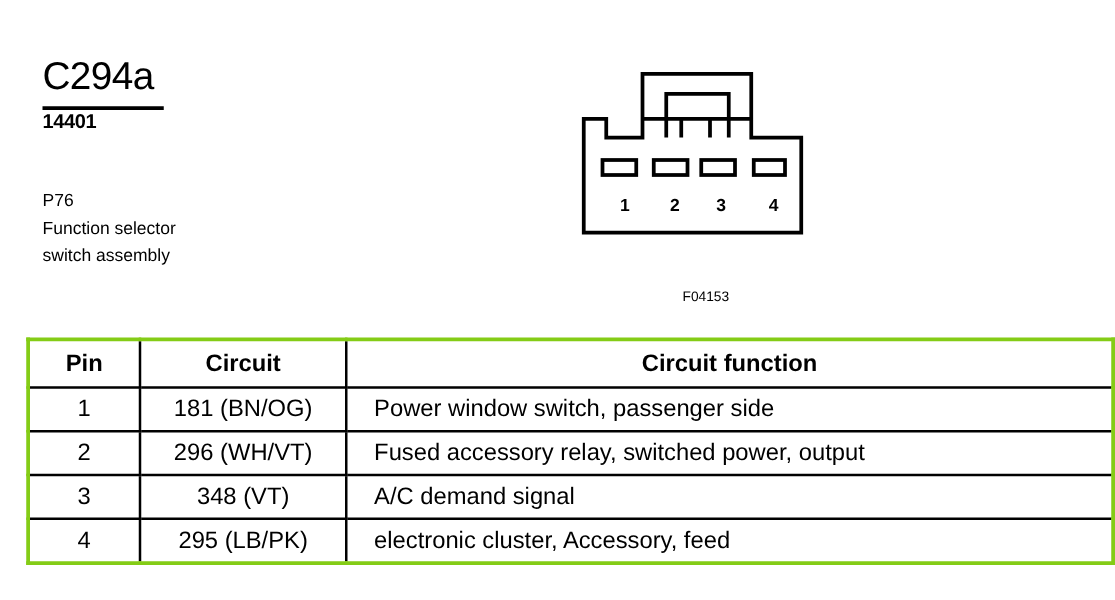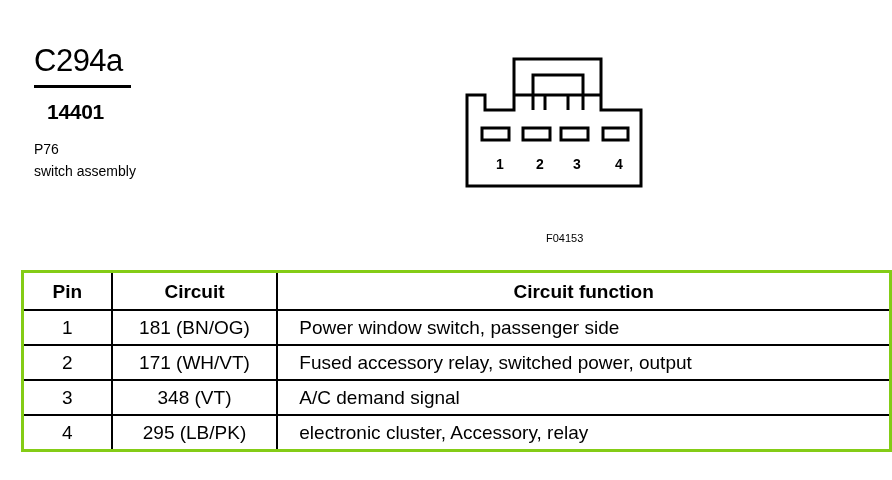--- a/index.html
+++ b/index.html
@@ -1,41 +1,42 @@
 <!DOCTYPE html>
 <html><head>
 <meta charset="utf-8">
 <style>
   html, body { margin: 0; padding: 0; background: #ffffff; }
   body { width: 892px; height: 480px; position: relative; overflow: hidden;
          font-family: "Liberation Sans", sans-serif; color: #000; }
   .abs { position: absolute; }
   #conn-code { left: 34px; top: 46px; font-size: 31px; font-weight: normal; letter-spacing: -0.5px; line-height: 30px; text-align: right; }
   #conn-rule { left: 34px; top: 85px; width: 97px; height: 3px; background: #000; }
-  #part-no { left: 34px; top: 100px; font-size: 21px; font-weight: bold; line-height: 24px; letter-spacing: -0.3px; margin-left: 13px; }
-  #desc { left: 34px; top: 138px; font-size: 14px; line-height: 22px; }
+  #part-no { left: 34px; top: 86px; font-size: 16px; font-weight: bold; line-height: 24px; letter-spacing: -0.3px; }
+  #desc { left: 34px; top: 149px; font-size: 14px; line-height: 22px; }
   #desc div { white-space: nowrap; }
   #figure-id { left: 546px; top: 232px; font-size: 11px; }
   #connector { left: 455px; top: 50px; width: 200px; height: 145px; }
   #pinout { position: absolute; left: 21px; top: 270px; border-collapse: collapse; border: 3px solid #84cc16; }
   #pinout th, #pinout td { border: 2px solid #000; font-size: 19px; height: 33px; padding: 0; line-height: 33px; }
   #pinout th { font-weight: bold; height: 36px; }
   .c-pin { width: 87px; text-align: center; }
   .c-circ { width: 164px; text-align: center; margin-left: 32px; }
   .c-func { width: 592px; text-align: left; padding-left: 21px !important; }
   #pinout th.c-func { text-align: center; padding-left: 0 !important; }
 </style>
 </head>
 <body>
 
 <div id="conn-code" class="abs">C294a</div>
 <div id="conn-rule" class="abs"></div>
 <div id="part-no" class="abs">14401</div>
 <div id="desc" class="abs">
   <div>P76</div>
+  <div>Function selector</div>
   <div>switch assembly</div>
 </div>
 
 <svg id="connector" class="abs" viewBox="455 50 200 145">
   <g fill="none" stroke="#000" stroke-width="3">
 
     <path d="M467 95 L485 95 L485 110 L514 110 L514 59 L601 59 L601 110 L641 110 L641 186 L467 186 Z"></path>
 
     <path d="M533 110 L533 75 L583 75 L583 110"></path>
     <line x1="514" y1="95" x2="601" y2="95"></line>
@@ -66,27 +67,27 @@
     </tr>
   </thead>
   <tbody>
     <tr>
       <td class="c-pin">1</td>
       <td class="c-circ">181 (BN/OG)</td>
       <td class="c-func">Power window switch, passenger side</td>
     </tr>
     <tr>
       <td class="c-pin">2</td>
-      <td class="c-circ">171 (WH/VT)</td>
+      <td class="c-circ">296 (WH/VT)</td>
       <td class="c-func">Fused accessory relay, switched power, output</td>
     </tr>
     <tr>
       <td class="c-pin">3</td>
       <td class="c-circ">348 (VT)</td>
       <td class="c-func">A/C demand signal</td>
     </tr>
     <tr>
       <td class="c-pin">4</td>
       <td class="c-circ">295 (LB/PK)</td>
-      <td class="c-func">electronic cluster, Accessory, relay</td>
+      <td class="c-func">electronic cluster, Accessory, feed</td>
     </tr>
   </tbody>
 </table>
 
 </body></html>

